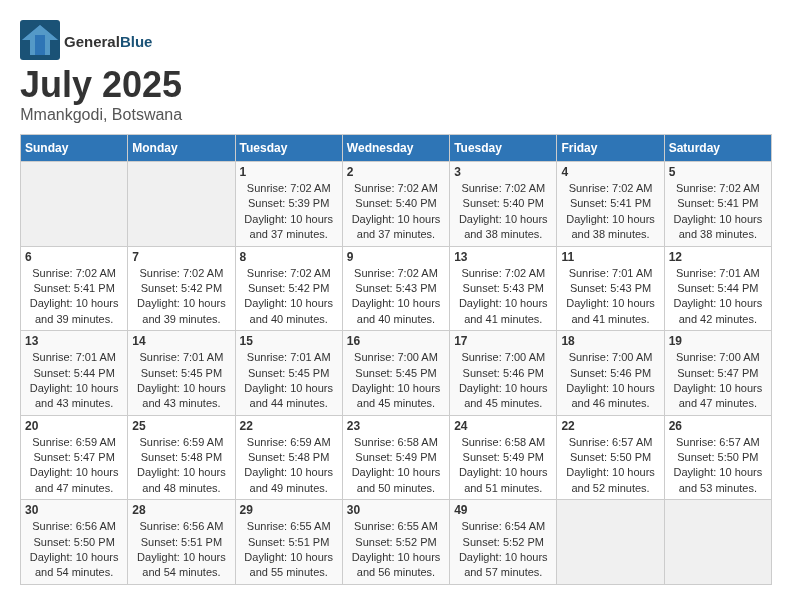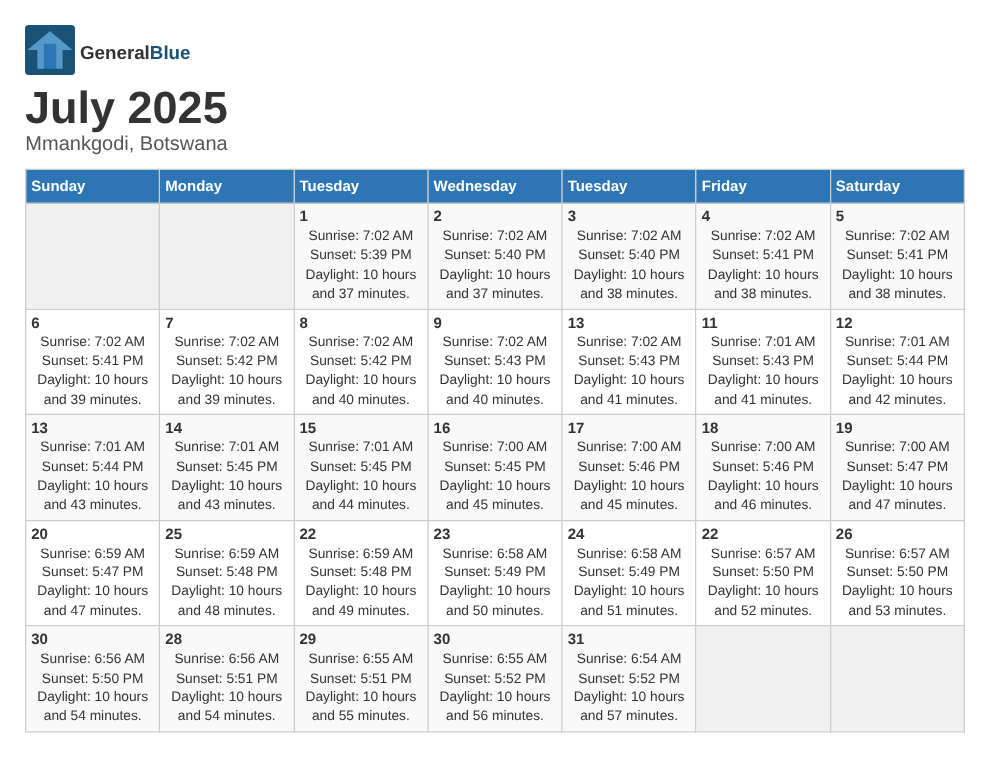--- a/index.html
+++ b/index.html
@@ -242,20 +242,20 @@
         </td>
         <td>
           <div class="day-number">29</div>
           <div class="day-info">Sunrise: 6:55 AM<br>Sunset: 5:51 PM<br>Daylight: 10 hours and 55 minutes.</div>
         </td>
         <td>
           <div class="day-number">30</div>
           <div class="day-info">Sunrise: 6:55 AM<br>Sunset: 5:52 PM<br>Daylight: 10 hours and 56 minutes.</div>
         </td>
         <td>
-          <div class="day-number">31</div>
+          <div class="day-number">49</div>
           <div class="day-info">Sunrise: 6:54 AM<br>Sunset: 5:52 PM<br>Daylight: 10 hours and 57 minutes.</div>
         </td>
         <td class="empty-cell"></td>
         <td class="empty-cell"></td>
       </tr>
     </tbody>
 </table>
 
 </body></html>

